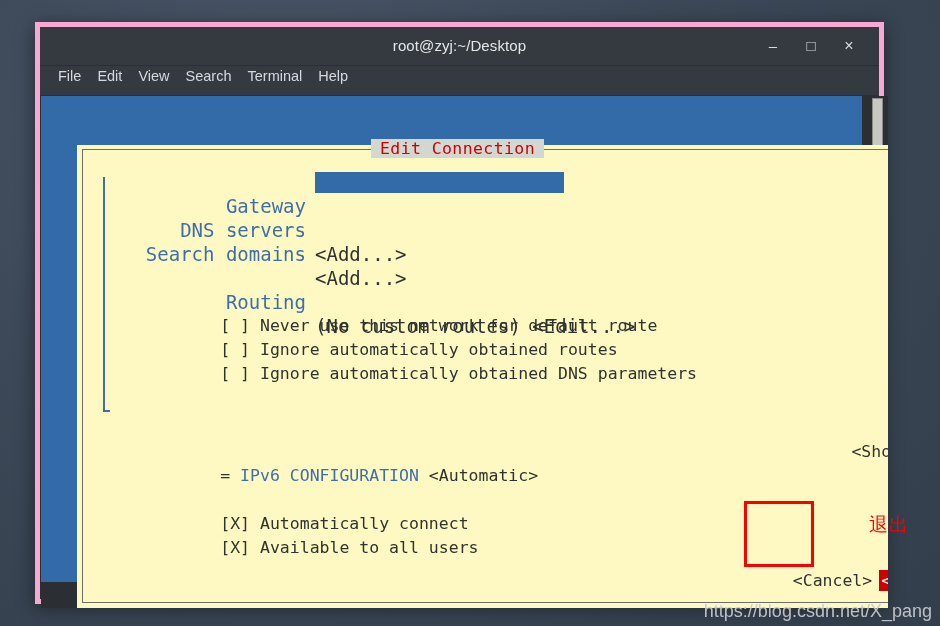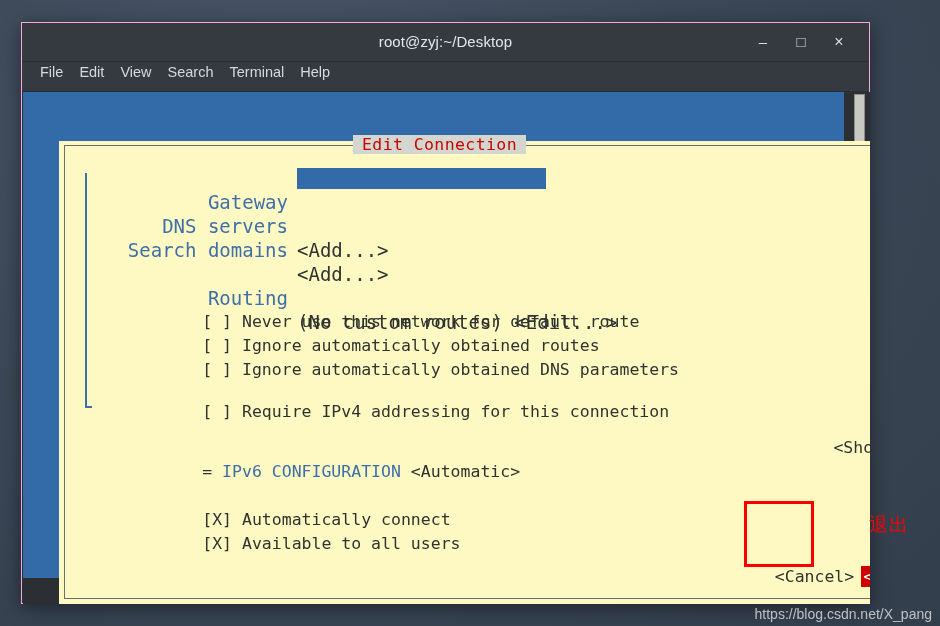--- a/index.html
+++ b/index.html
@@ -25,26 +25,26 @@
   #desktop-bg {
     position: absolute;
     inset: 0;
     background:
       radial-gradient(ellipse at 30% 20%, #4a5668 0%, #3c4857 45%, #333e4c 100%);
   }
 
   
   #window {
     position: absolute;
-    left: 21px;
+    left: 35px;
     top: 22px;
     width: 849px;
     height: 582px;
     background: #2b2f33;
-    border: 1px solid #f9a8d4;
+    border: 5px solid #f9a8d4;
     box-shadow: 0 4px 18px rgba(0,0,0,.45);
     box-sizing: border-box;
   }
 
   #titlebar {
     position: relative;
     height: 38px;
     background: #343a40;
     border-bottom: 1px solid #2a2f34;
   }
@@ -332,21 +332,21 @@
     font-size: 19px;
     font-family: "DejaVu Sans", sans-serif;
     letter-spacing: 1px;
     white-space: nowrap;
   }
   #watermark {
     position: absolute;
     right: 8px;
     bottom: 4px;
     color: #c9ccd0;
-    font-size: 14px;
+    font-size: 18px;
     font-family: "Liberation Sans", sans-serif;
     white-space: nowrap;
     opacity: .92;
   }
 </style>
 </head>
 <body>
 
 <div id="screen">
   <div id="desktop-bg"></div>
@@ -402,23 +402,20 @@
 
           <div class="check-row" style="top:164px">
             <span>[ ]</span><span> </span><span>Ignore automatically obtained routes</span>
           </div>
           <div class="check-row" style="top:140px">
             <span>[ ]</span><span> </span><span>Never use this network for default route</span>
           </div>
           <div class="check-row" style="top:188px">
             <span>[ ]</span><span> </span><span>Ignore automatically obtained DNS parameters</span>
           </div>
-          <div class="check-row" style="top:230px">
-            <span>[ ]</span><span> </span><span>Require IPv4 addressing for this connection</span>
-          </div>
 
           <div id="ipv6-row">
             <span>=</span><span> </span><span class="sec">IPv6 CONFIGURATION</span><span> </span><span>&lt;Automatic&gt;</span>
             <span id="show-btn">&lt;Show&gt;</span>
           </div>
 
           <div class="check-row" style="top:338px">
             <span>[X]</span><span> </span><span>Automatically connect</span>
           </div>
           <div class="check-row" style="top:362px">

